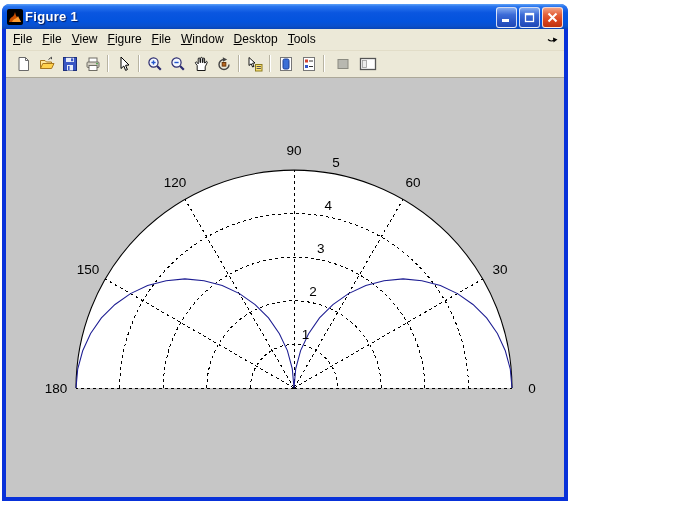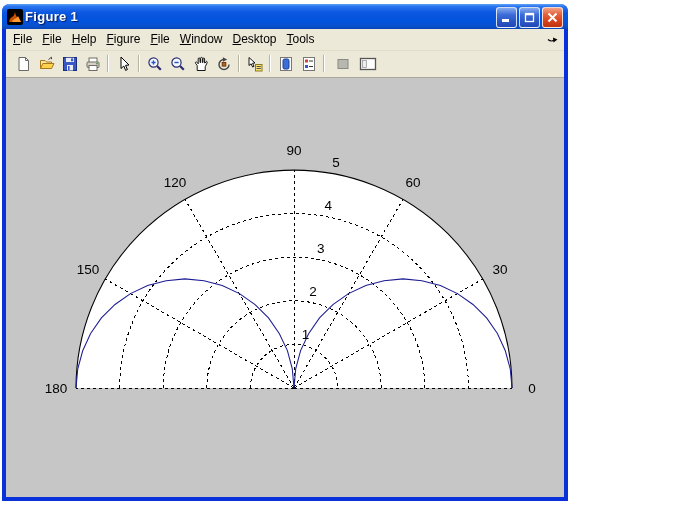--- a/index.html
+++ b/index.html
@@ -58,21 +58,21 @@
           <svg width="13" height="13">
             <path d="M2.5,2.5 L10.5,10.5 M10.5,2.5 L2.5,10.5" stroke="#fff" stroke-width="2.1"></path>
           </svg>
         </span>
   </span>
  </div>
  <div id="client">
   <div id="menubar">
    <span class="menu-item">File</span>
    <span class="menu-item">File</span>
-   <span class="menu-item">Help</span>
+   <span class="menu-item">View</span>
    <span class="menu-item">Figure</span>
    <span class="menu-item">File</span>
    <span class="menu-item">Window</span>
    <span class="menu-item">Desktop</span>
    <span class="menu-item">Tools</span>
    <span id="menu-arrow">
           <svg width="11" height="9">
             <path d="M1,3.5 Q4.5,6.5 8,3.5" fill="none" stroke="#000" stroke-width="1.2"></path>
             <path d="M6,1.5 L10.5,3.5 L6.5,6.5 Z" fill="#000"></path>
           </svg>

